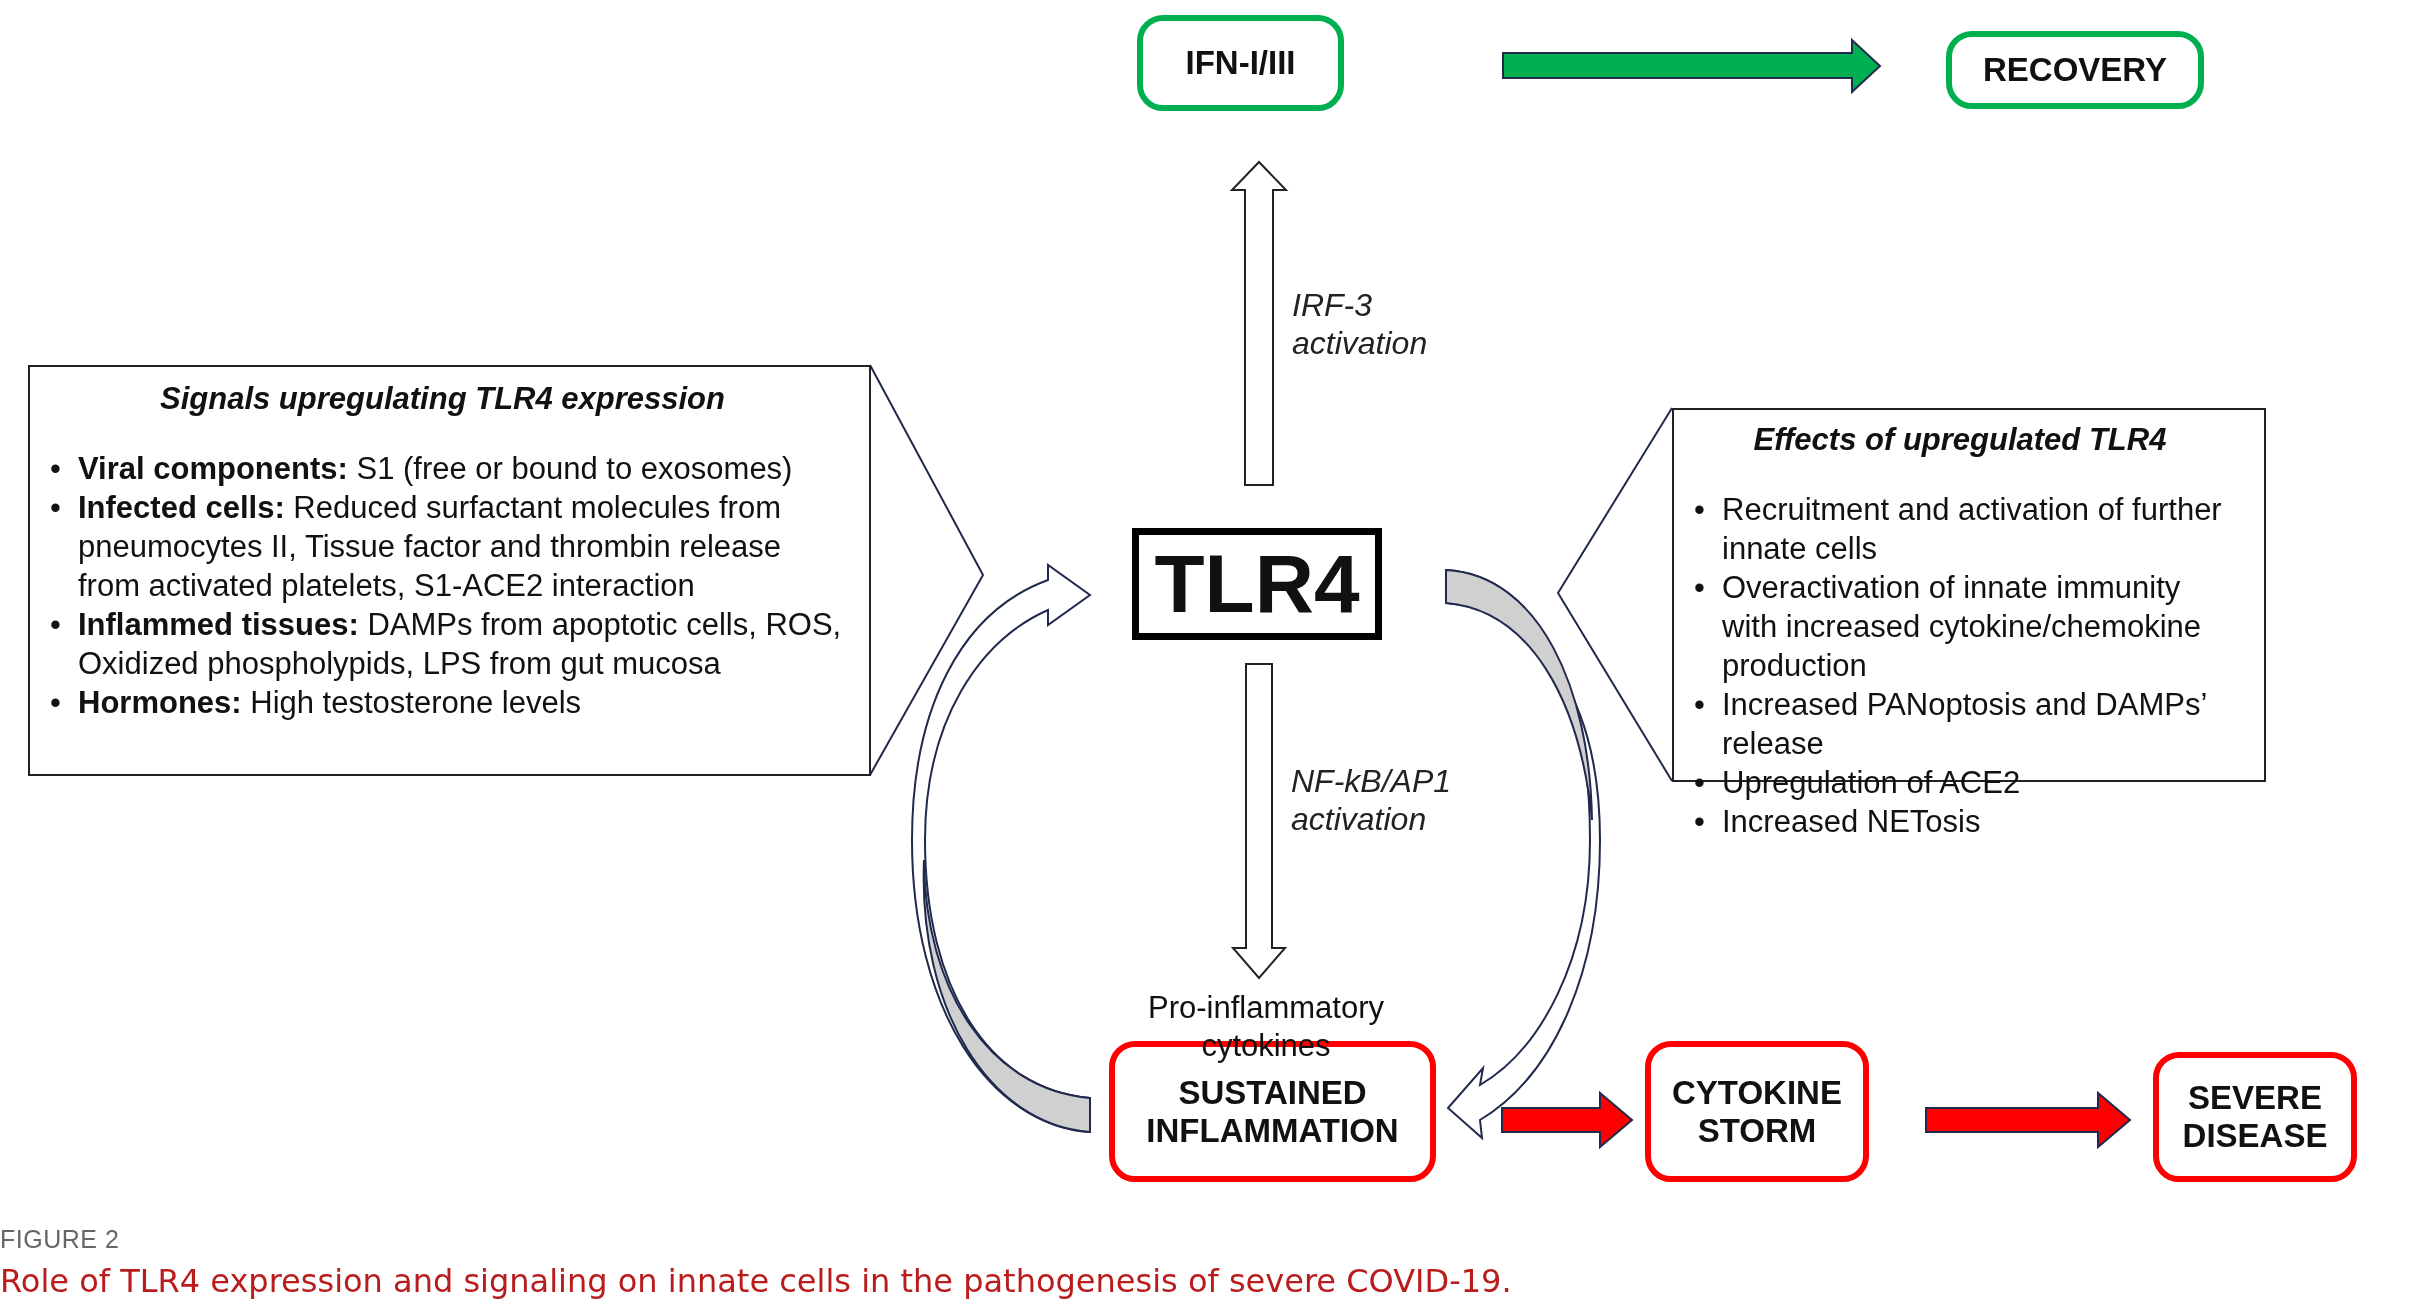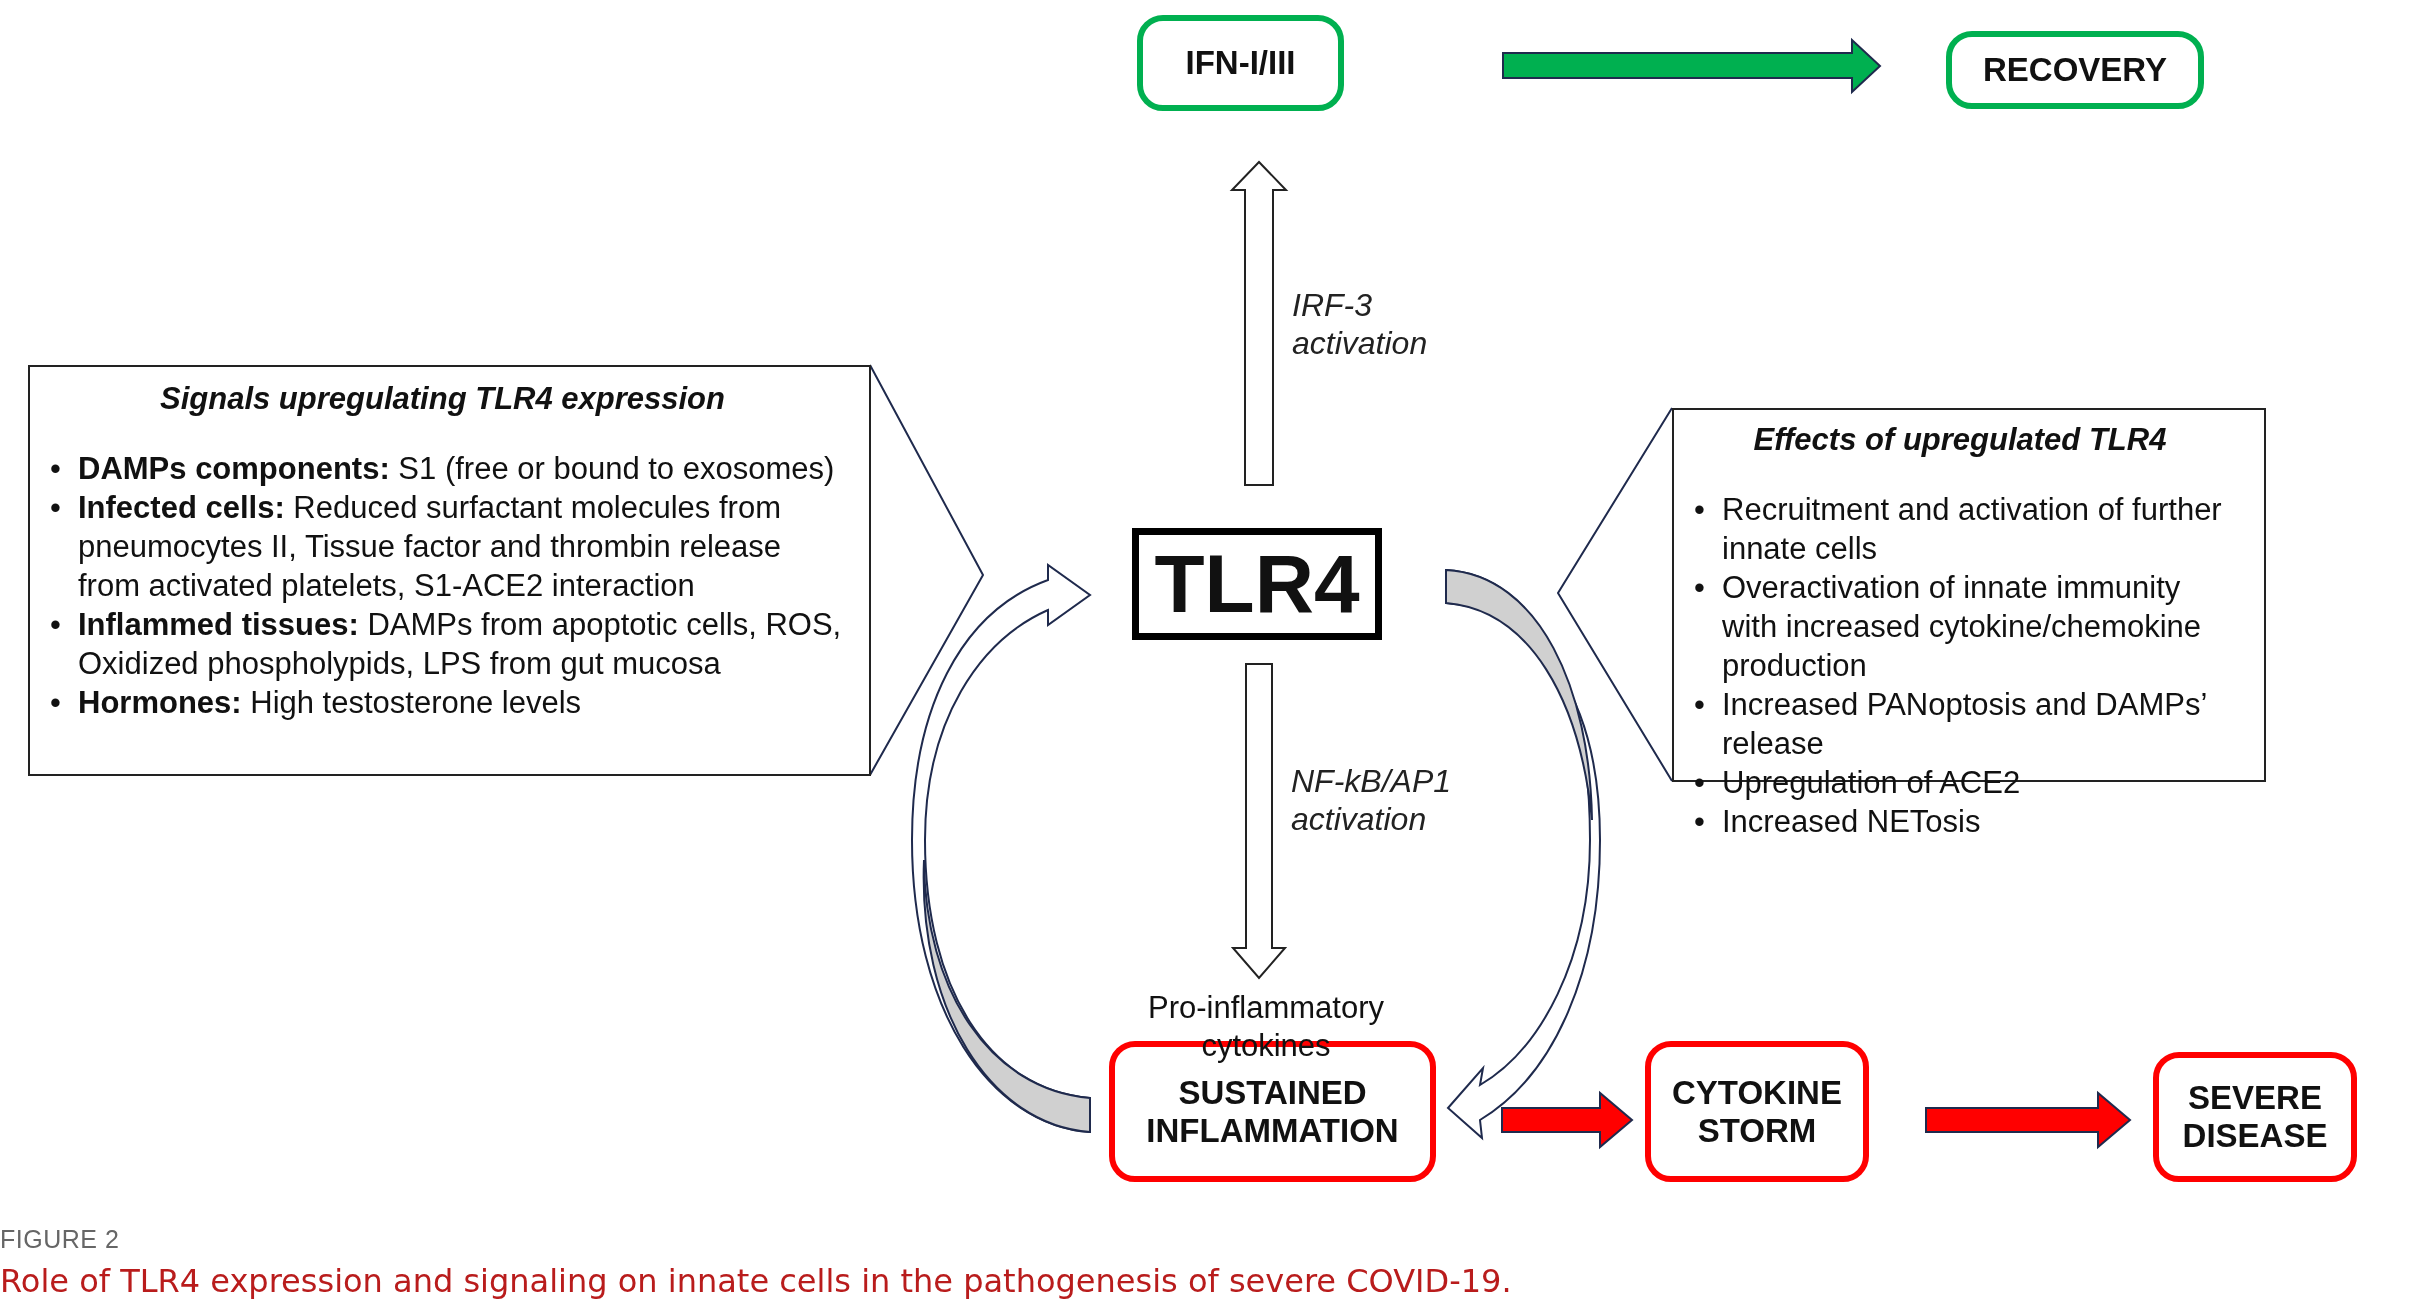--- a/index.html
+++ b/index.html
@@ -94,21 +94,21 @@
   <div>activation</div>
 </div>
 <div class="plain-label" style="left:1130px;top:941px;width:272px;margin-top:48px;">
   <div>Pro-inflammatory</div>
   <div>cytokines</div>
 </div>
 
 <div class="panel" style="left:28px;top:365px;width:843px;height:411px;padding:14px 20px 16px 6px;">
   <h3 style="margin-bottom:32px;">Signals upregulating  TLR4 expression</h3>
   <ul>
-    <li><b>DAMPs components:</b><span> S1 (free or bound to exosomes)</span></li>
+    <li><b>Viral components:</b><span> S1 (free or bound to exosomes)</span></li>
     <li><b>Infected cells:</b><span> Reduced surfactant  molecules from pneumocytes II,  Tissue factor and thrombin  release from activated platelets,  S1-ACE2 interaction</span></li>
     <li><b>Inflammed tissues:</b><span> DAMPs from apoptotic cells, ROS,  Oxidized phospholypids,  LPS from gut mucosa</span></li>
     <li><b>Hormones:</b><span> High testosterone  levels</span></li>
   </ul>
 </div>
 
 <div class="panel" style="left:1672px;top:408px;width:594px;height:374px;padding:12px 24px 0 6px;">
   <h3 style="margin-bottom:32px;">Effects of upregulated  TLR4</h3>
   <ul>
     <li>Recruitment  and activation of further  innate cells</li>

